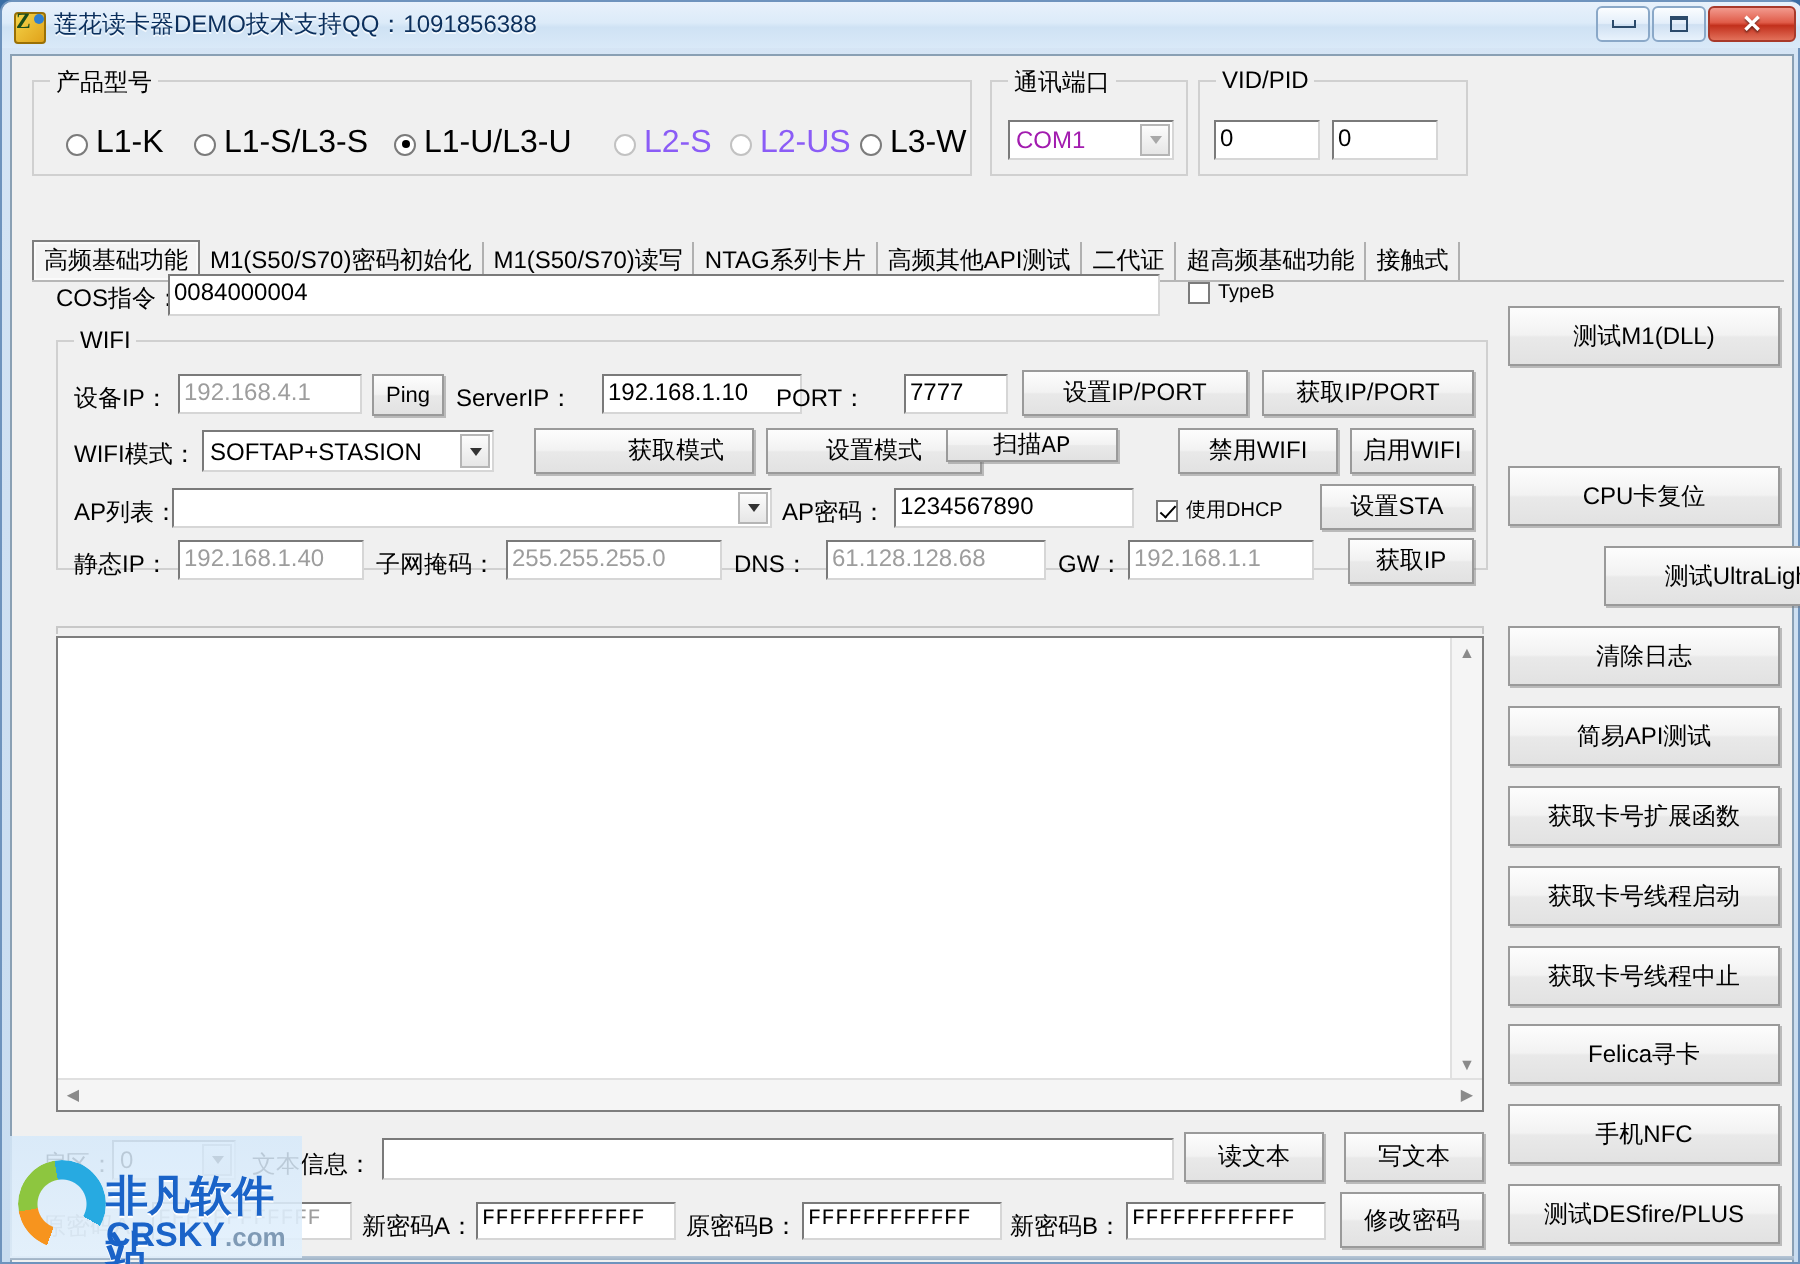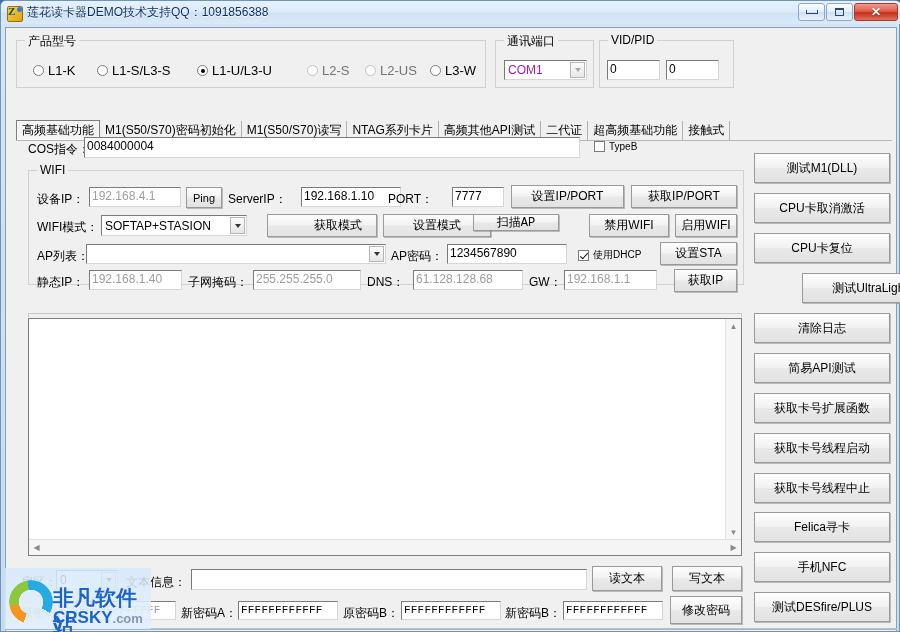--- a/index.html
+++ b/index.html
@@ -179,21 +179,21 @@
     border-left: 3.5px solid transparent;
     border-right: 3.5px solid transparent;
     border-top: 4px solid #333;
   }
   .combo.dis .caret { border-top-color: #a8a8a8; }
 
   
   .radio {
     position: absolute;
     display: flex; align-items: center;
-    font-size: 13px;
+    font-size: 16px;
     white-space: nowrap;
     text-align: center;
   }
   .radio .rc {
     width: 11px; height: 11px;
     border-radius: 50%;
     border: 1px solid #7b7b7b;
     background: #fff;
     margin-right: 4px;
     position: relative;
@@ -201,21 +201,21 @@
     flex: 0 0 auto;
   }
   .radio .rc::after {
     content:"";
     position:absolute; left:2.5px; top:2.5px;
     width:4px;height:4px;border-radius:50%;
     background: transparent;
   }
   .radio.on .rc::after { background:#000; }
   .radio.dis .rc { border-color:#c2c2c2; }
-  .radio.dis { color:#737373; }
+  .radio.dis { color:#8b5cf6; }
 
   
   .check {
     position: absolute;
     display: flex; align-items: center;
     font-size: 10px;
     white-space: nowrap;
   }
   .check .cb {
     width: 11px; height: 11px;
@@ -529,21 +529,20 @@
 
     <span class="lbl" style="left:337px; top:578px;">原密码B：</span>
     <div class="tbox mono" style="left:395px; top:573px; width:100px; height:19px;">FFFFFFFFFFFF</div>
 
     <span class="lbl" style="left:499px; top:578px;">新密码B：</span>
     <div class="tbox mono" style="left:557px; top:573px; width:100px; height:19px;">FFFFFFFFFFFF</div>
 
     <div class="btn" style="left:664px; top:568px; width:72px; height:28px;">修改密码</div>
 
     <div class="btn" style="left:748px; top:125px; width:136px; height:30px;">测试M1(DLL)</div>
-    <div class="btn" style="left:748px; top:165px; width:136px; height:30px;">CPU卡取消激活</div>
     <div class="btn" style="left:748px; top:205px; width:136px; height:30px;">CPU卡复位</div>
     <div class="btn" style="left:748px; top:245px; width:136px; height:30px;margin-left:48px;">测试UltraLight</div>
     <div class="btn" style="left:748px; top:285px; width:136px; height:30px;">清除日志</div>
     <div class="btn" style="left:748px; top:325px; width:136px; height:30px;">简易API测试</div>
     <div class="btn" style="left:748px; top:365px; width:136px; height:30px;">获取卡号扩展函数</div>
     <div class="btn" style="left:748px; top:405px; width:136px; height:30px;">获取卡号线程启动</div>
     <div class="btn" style="left:748px; top:445px; width:136px; height:30px;">获取卡号线程中止</div>
     <div class="btn" style="left:748px; top:484px; width:136px; height:30px;">Felica寻卡</div>
     <div class="btn" style="left:748px; top:524px; width:136px; height:30px;">手机NFC</div>
     <div class="btn" style="left:748px; top:564px; width:136px; height:30px;">测试DESfire/PLUS</div>

